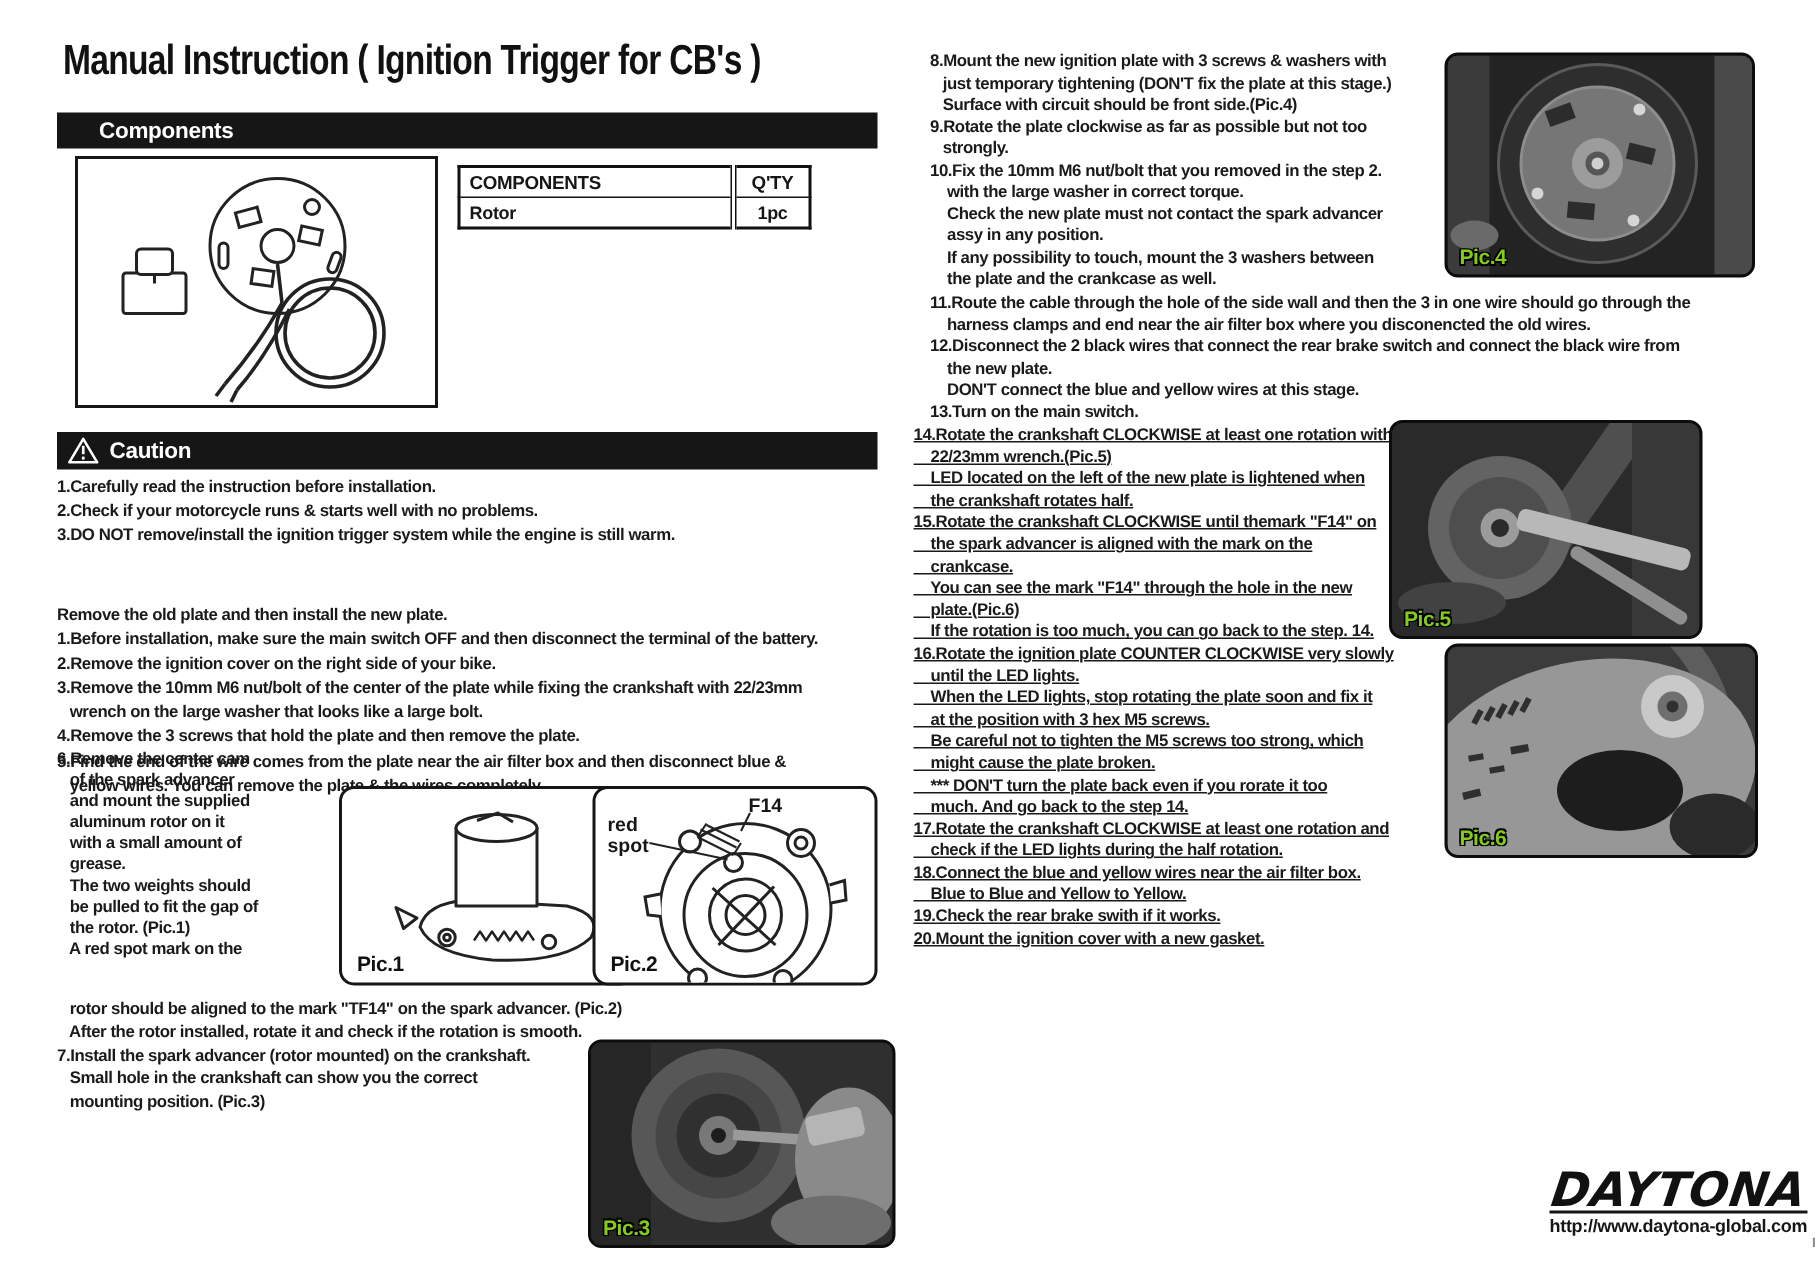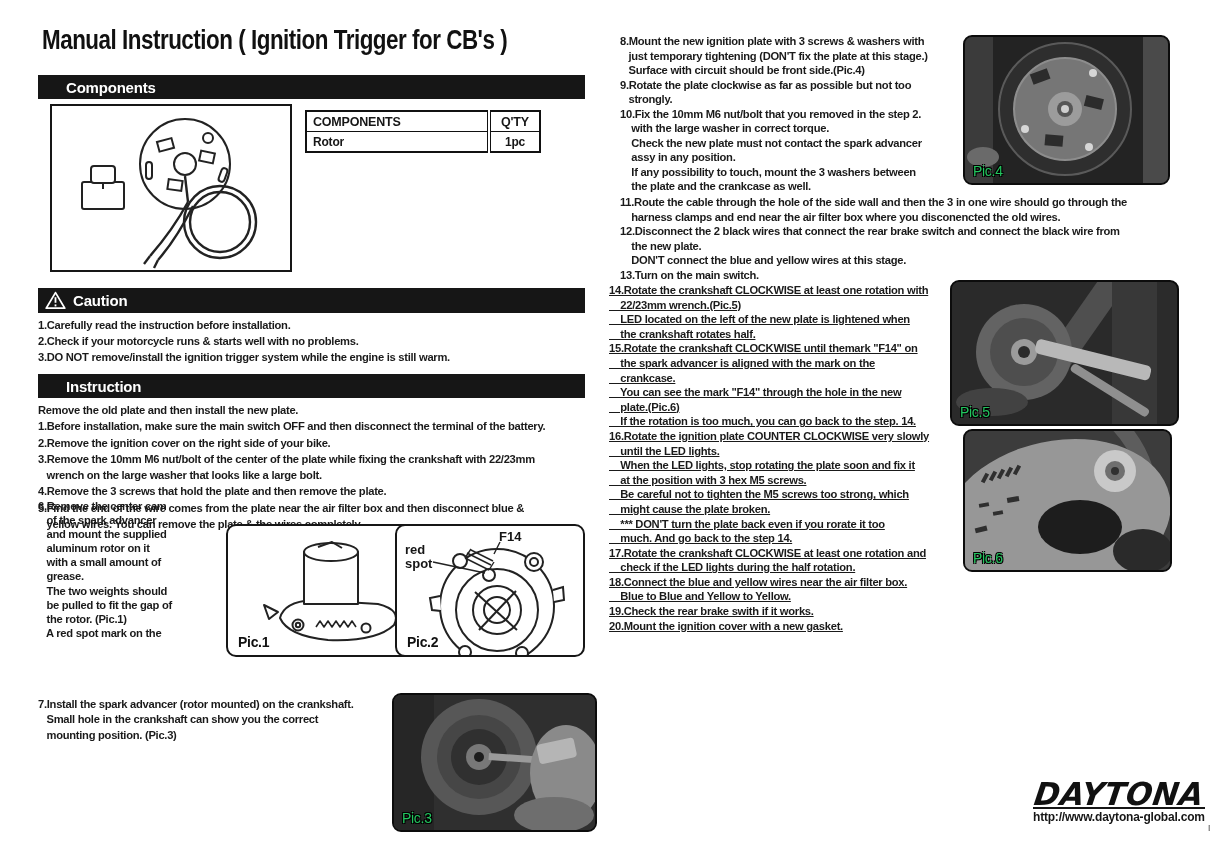--- a/index.html
+++ b/index.html
@@ -41,24 +41,24 @@
   .drawlabel{
     position:absolute;left:10px;bottom:5px;font-weight:700;font-size:14px;color:#111;
     letter-spacing:-0.3px;
   }
   .photo{
     position:absolute;border:2px solid #0c0c0c;border-radius:9px;box-sizing:border-box;
     overflow:hidden;background:#2b2b2b;
   }
   .pic3{left:392px;top:693px;width:205px;height:139px;}
   .pic4{left:963px;top:35px;width:207px;height:150px;}
-  .pic5{left:950px;top:280px;width:229px;height:146px;}
+  .pic5{left:926px;top:280px;width:209px;height:146px;}
   .pic6{left:963px;top:429px;width:209px;height:143px;}
   .photolabel{
-    position:absolute;left:8px;bottom:4px;font-weight:400;font-size:14px;color:#22c55e;
+    position:absolute;left:8px;bottom:4px;font-weight:700;font-size:14px;color:#84cc16;
     letter-spacing:-0.3px;text-shadow:1px 1px 0 #000,-1px 1px 0 #000,1px -1px 0 #000,-1px -1px 0 #000;
   }
   .comp-table{
     position:absolute;left:305px;top:110px;border-collapse:collapse;border:2px solid #111;
     font-weight:700;font-size:12px;letter-spacing:-0.2px;color:#161616;
   }
   .comp-table th,.comp-table td{
     border:1.5px solid #111;padding:1px 6px;height:17px;text-align:left;font-weight:700;
   }
   .comp-table .qty{border-left:4px double #111;text-align:center;width:36px;}
@@ -139,42 +139,41 @@
         <rect x="9.6" y="6.2" width="1.8" height="5.6" fill="#fff"></rect>
         <rect x="9.6" y="13.4" width="1.8" height="2" fill="#fff"></rect>
       </svg>
     </span>
     <span class="bar-label">Caution</span>
   </div>
   <div class="txt b-caution">1.Carefully read the instruction before installation.
 2.Check if your motorcycle runs &amp; starts well with no problems.
 3.DO NOT remove/install the ignition trigger system while the engine is still warm.</div>
 
-  <div class="bar" style="top:374px;">
-    <span class="bar-label">Instruction</span>
-  </div>
 
   <div class="txt b-intro">Remove the old plate and then install the new plate.
 1.Before installation, make sure the main switch OFF and then disconnect the terminal of the battery.
 2.Remove the ignition cover on the right side of your bike.
 3.Remove the 10mm M6 nut/bolt of the center of the plate while fixing the crankshaft with 22/23mm
    wrench on the large washer that looks like a large bolt.
 4.Remove the 3 screws that hold the plate and then remove the plate.
 5.Find the end of the wire comes from the plate near the air filter box and then disconnect blue &amp;
    yellow wires. You can remove the plate &amp; the wires completely.</div>
   <div class="txt b-step6">6.Remove the center cam
    of the spark advancer
    and mount the supplied
    aluminum rotor on it
    with a small amount of
    grease.
    The two weights should
    be pulled to fit the gap of
    the rotor. (Pic.1)
    A red spot mark on the</div>
+  <div class="txt b-step6c">   rotor should be aligned to the mark "TF14" on the spark advancer. (Pic.2)
+   After the rotor installed, rotate it and check if the rotation is smooth.</div>
   <div class="txt b-step7">7.Install the spark advancer (rotor mounted) on the crankshaft.
    Small hole in the crankshaft can show you the correct
    mounting position. (Pic.3)</div>
 
   <div class="figbox roundbox pic1">
     <svg width="194" height="129" viewBox="0 0 194 129">
       <g stroke="#222" fill="#fff" stroke-width="2" stroke-linejoin="round">
 
         <path d="M52 92 Q 56 76 84 74 L 150 78 Q 174 84 166 99 Q 148 116 100 114 Q 60 110 52 92 Z"></path>
 

